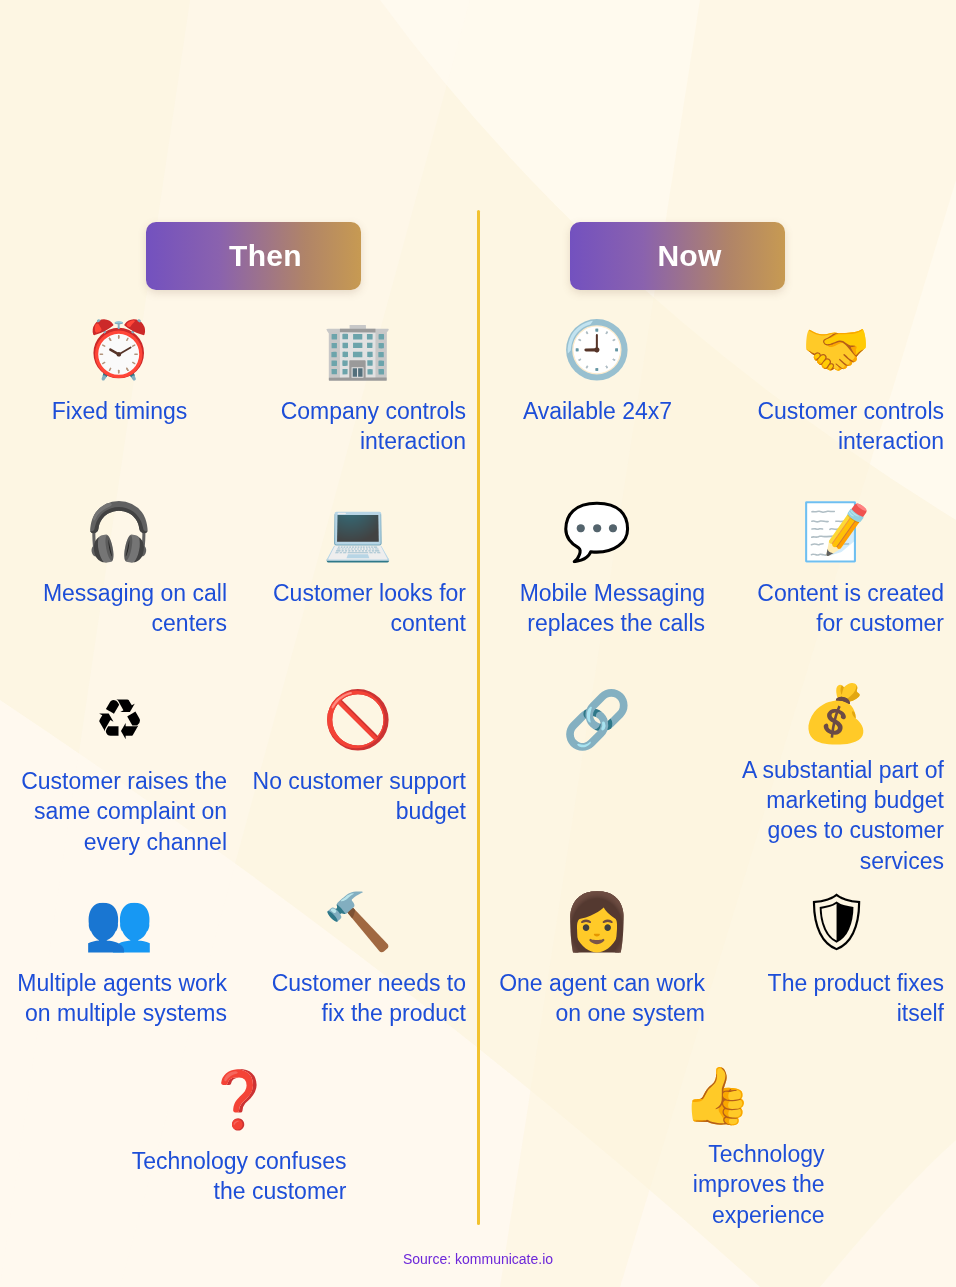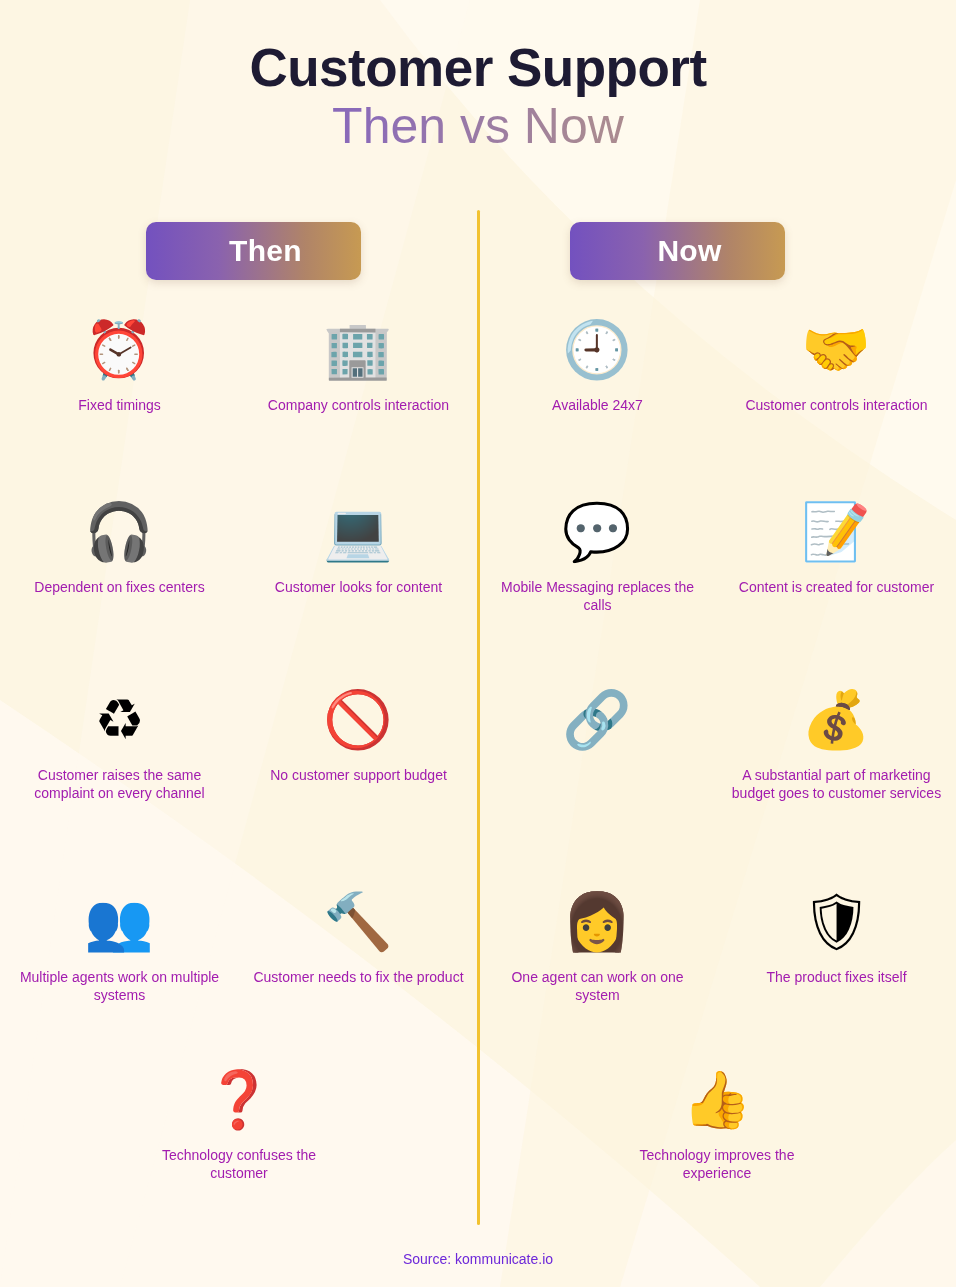--- a/index.html
+++ b/index.html
@@ -66,21 +66,21 @@
   .pill-row {
     position: absolute;
     top: 222px;
     left: 0;
     width: 956px;
     height: 58px;
   }
   .pill {
     position: absolute;
     width: 215px;
-    height: 58px;
+    height: 68px;
     border-radius: 10px;
     background: linear-gradient(90deg, #7351BF 0%, #8A62AE 34%, #B08468 74%, #C79A52 100%);
     box-shadow: 0 3px 8px rgba(120, 90, 60, 0.18);
     display: flex;
     align-items: center;
     justify-content: center;
     padding-left: 24px;
   }
   .pill.then { left: 146px; }
   .pill.now  { left: 570px; }
@@ -116,24 +116,24 @@
     font-size: 56px;
     line-height: 1;
     height: 80px;
     display: flex;
     align-items: center;
     justify-content: center;
     user-select: none;
   }
   .cell-label {
     margin-top: 6px;
-    font-size: 14px;
+    font-size: 23px;
     line-height: 1.32;
-    color: #a21caf;
-    text-align: center;
+    color: #1d4ed8;
+    text-align: right;
     max-width: 215px;
   }
 
   
   .row.r1 { height: 176px; }
   .row.r2 { height: 182px; }
   .row.r3 { height: 196px; }
   .row.r4 { height: 172px; }
   .row.r5 { height: 170px; }
 
@@ -157,24 +157,20 @@
   <rect x="0" y="0" width="956" height="1287" fill="#FDF6E3"></rect>
   <path d="M956 0 L956 520 Q600 300 380 0 Z" fill="#FFFAF0" opacity="0.85"></path>
   <path d="M0 1287 L0 700 Q420 980 760 1287 Z" fill="#FFFAF0" opacity="0.9"></path>
   <path d="M956 1287 L956 1140 Q900 1190 820 1287 Z" fill="#FFFAF0" opacity="0.7"></path>
   <path d="M190 0 L470 0 L120 1287 L0 1287 Z" fill="#FFFAF0" opacity="0.35"></path>
   <path d="M700 0 L956 0 L956 180 L620 1287 L500 1287 Z" fill="#FCF3DC" opacity="0.45"></path>
 </svg>
 
 <div id="infographic">
 
-  <div class="header">
-    <div class="title-main">Customer Support</div>
-    <div class="title-sub">Then vs Now</div>
-  </div>
 
   <div class="divider"></div>
 
   <div class="pill-row">
     <div class="pill then">
       <span class="pill-label">Then</span>
     </div>
     <div class="pill now">
       <span class="pill-label">Now</span>
     </div>
@@ -202,21 +198,21 @@
           <div class="icon">🤝</div>
           <div class="cell-label">Customer controls interaction</div>
         </div>
       </div>
     </div>
 
     <div class="row r2">
       <div class="side">
         <div class="cell">
           <div class="icon">🎧</div>
-          <div class="cell-label">Dependent on fixes centers</div>
+          <div class="cell-label">Messaging on call centers</div>
         </div>
         <div class="cell">
           <div class="icon">💻</div>
           <div class="cell-label">Customer looks for content</div>
         </div>
       </div>
       <div class="side">
         <div class="cell">
           <div class="icon">💬</div>
           <div class="cell-label">Mobile Messaging replaces the calls</div>

